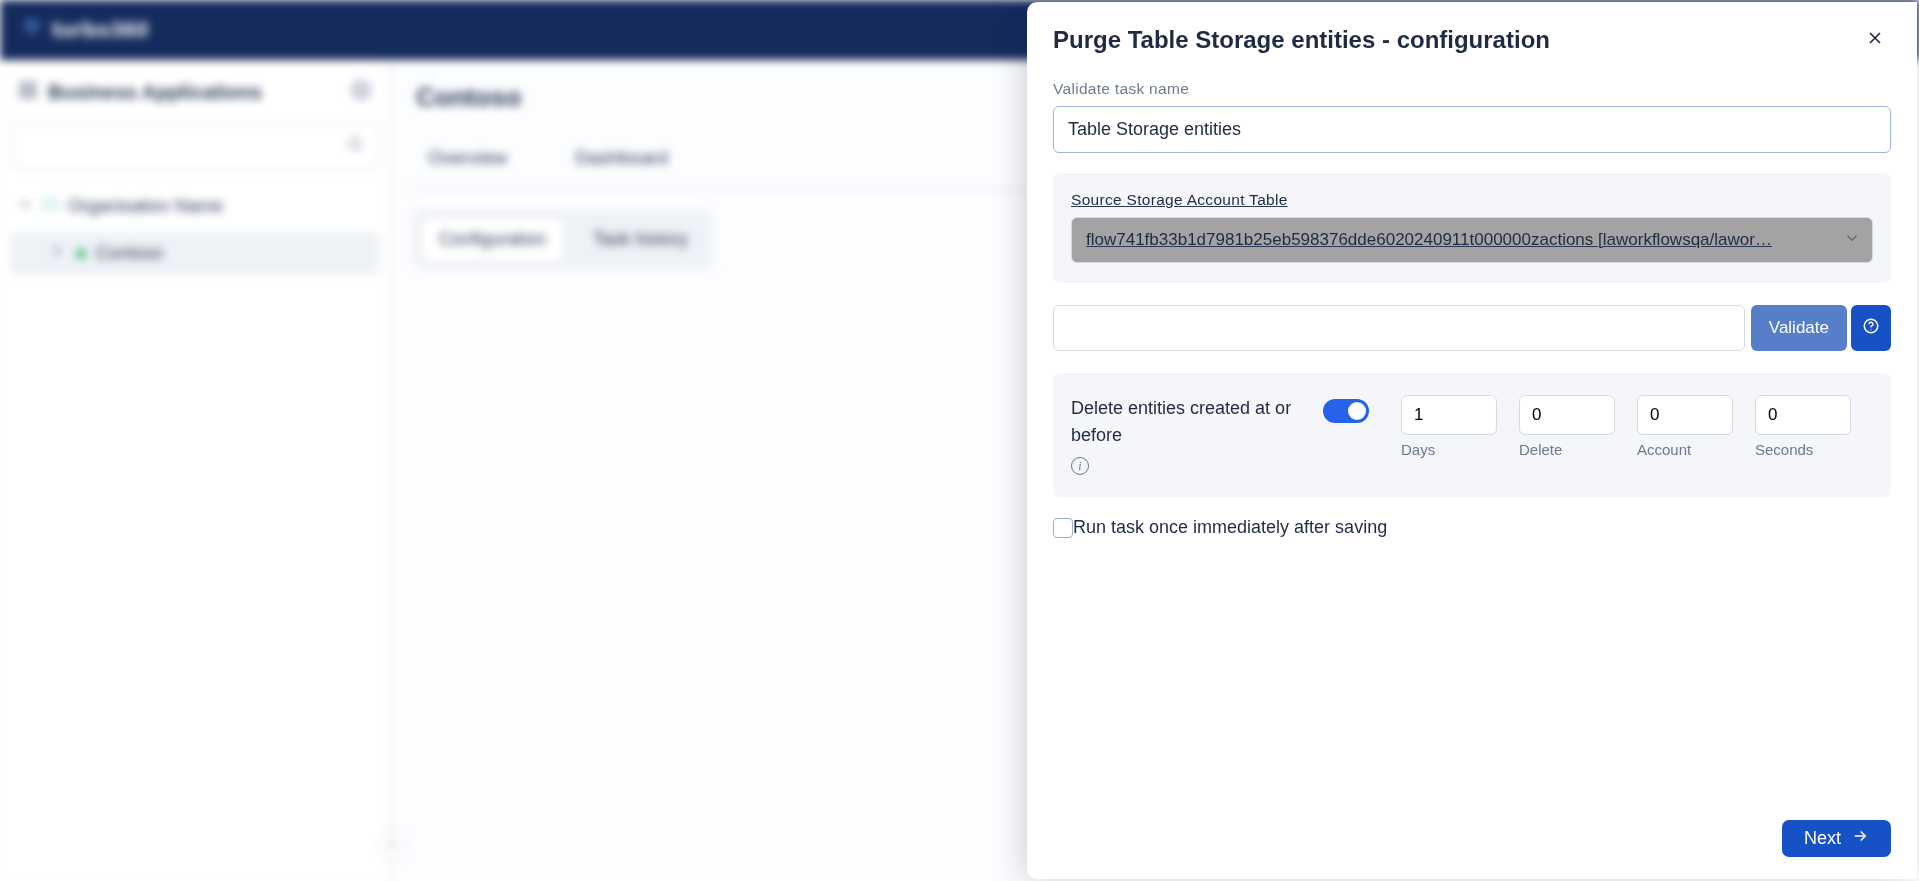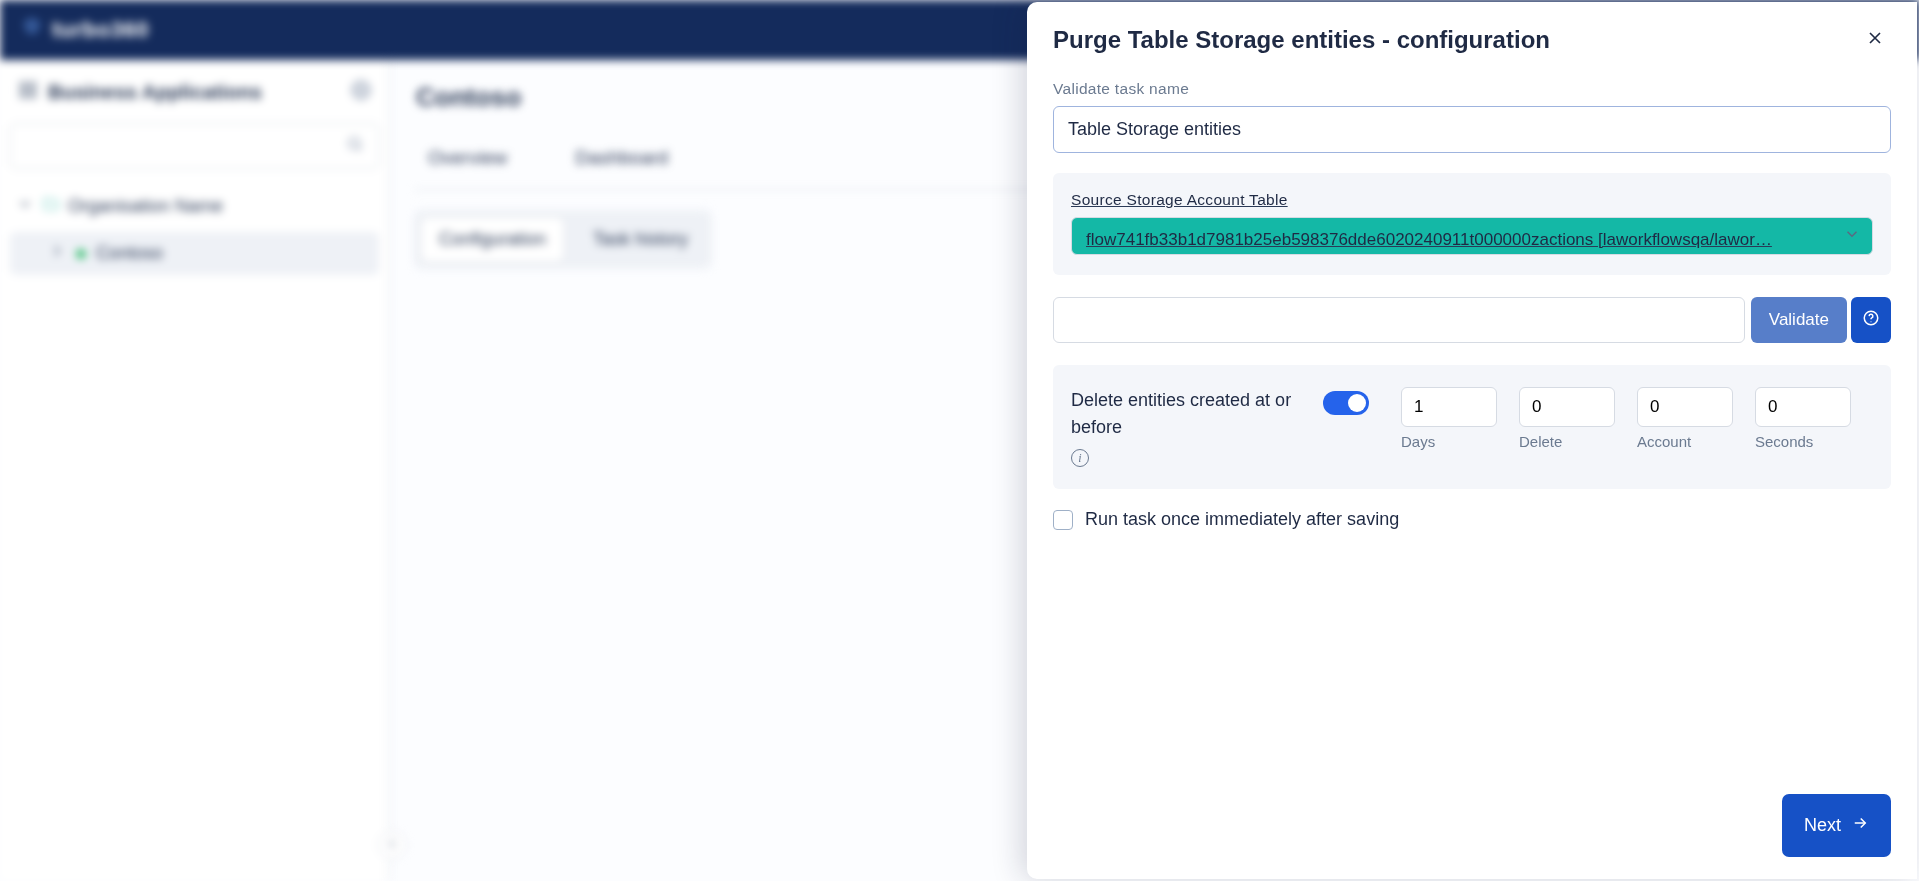--- a/index.html
+++ b/index.html
@@ -78,22 +78,22 @@
 
   .field-label { font-size:15.5px; color:var(--text-grey); letter-spacing:.3px; margin-bottom:8px; }
   .text-input {
     width:100%; border:1.5px solid #9fb4de; border-radius:6px;
     padding:12px 14px; font-size:18px; color:#1f2a44; outline:none;
   }
 
   .subpanel { background:var(--panel-grey); border-radius:6px; padding:18px 18px 20px; margin-top:20px;text-decoration:underline;}
   .select-box { position:relative; }
   .select-box .select-input {
-    width:100%; border:1px solid var(--border-grey); border-radius:6px; background:#14b8a6;
-    padding:12px 40px 4px 14px; font-size:17px; color:#1f2a44;
+    width:100%; border:1px solid var(--border-grey); border-radius:6px; background:#a3a3a3;
+    padding:12px 40px 12px 14px; font-size:17px; color:#1f2a44;
     white-space:nowrap; overflow:hidden; text-overflow:ellipsis;
   }
   .select-box .chev { position:absolute; right:12px; top:50%; transform:translateY(-50%); color:#5b6a82; pointer-events:none;}
 
   .filter-row { display:flex; gap:0; align-items:stretch; margin-top:8px;}
   .filter-input {
     flex:1; border:1px solid var(--border-grey); border-radius:6px; padding:12px 14px; font-size:17px; background:#fff;
   }
   .btn-validate {
     margin-left:6px; background:var(--validate-blue); color:#fff; border:none;
@@ -113,28 +113,28 @@
     width:46px; height:24px; border-radius:14px; background:var(--toggle-blue); position:relative; cursor:pointer; flex:0 0 auto;
     margin-top:4px;
   }
   .toggle::after { content:""; position:absolute; right:3px; top:3px; width:18px; height:18px; background:#fff; border-radius:50%; }
 
   .duration-group { display:flex; gap:22px; margin-left:10px; }
   .dur-item { display:flex; flex-direction:column; gap:6px; }
   .dur-input { width:96px; border:1px solid var(--border-grey); border-radius:6px; padding:9px 12px; font-size:17px; background:#fff;}
   .dur-label { font-size:15px; color:var(--text-grey); }
 
-  .checkbox-row { display:flex; align-items:center; gap:12px; margin-top:20px; }
+  .checkbox-row { display:flex; align-items:center; gap:0; margin-top:20px; }
   .checkbox-box { width:20px; height:20px; border:1.5px solid #9fb0c7; border-radius:4px; background:#fff; cursor:pointer;}
   .checkbox-label { font-size:18px; color:#1f2a44; }
 
   .panel-footer { display:flex; justify-content:flex-end; padding-top:10px;}
   .btn-next {
     background:var(--brand-blue); color:#fff; border:none; border-radius:7px;
-    padding:20px 22px; font-size:18px; display:flex; align-items:center; gap:10px; cursor:pointer;
+    padding:7px 22px; font-size:18px; display:flex; align-items:center; gap:10px; cursor:pointer;
   }
   .btn-next svg { stroke:#fff; }
 
   
   .svg18 { width:18px; height:18px; }
   .svg20 { width:20px; height:20px; }
 </style>
 </head>
 <body>
 

